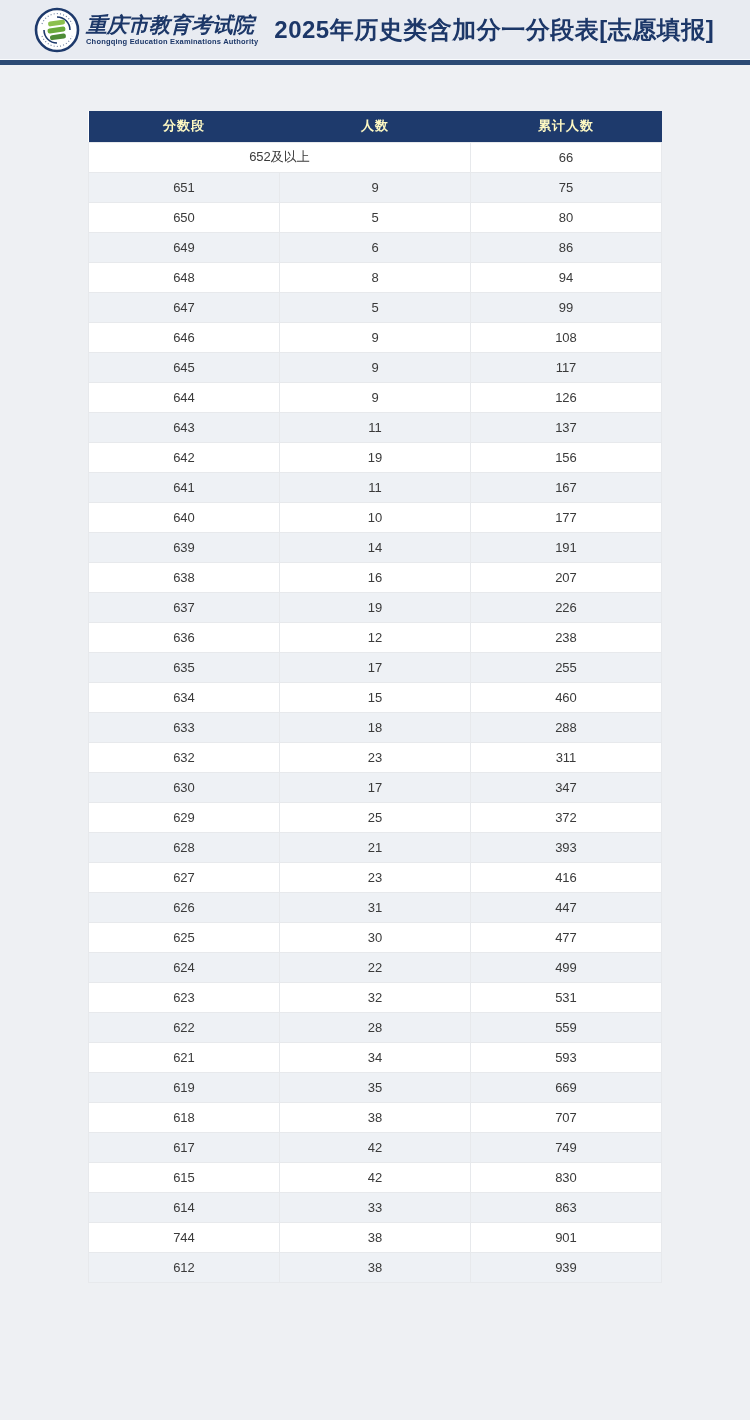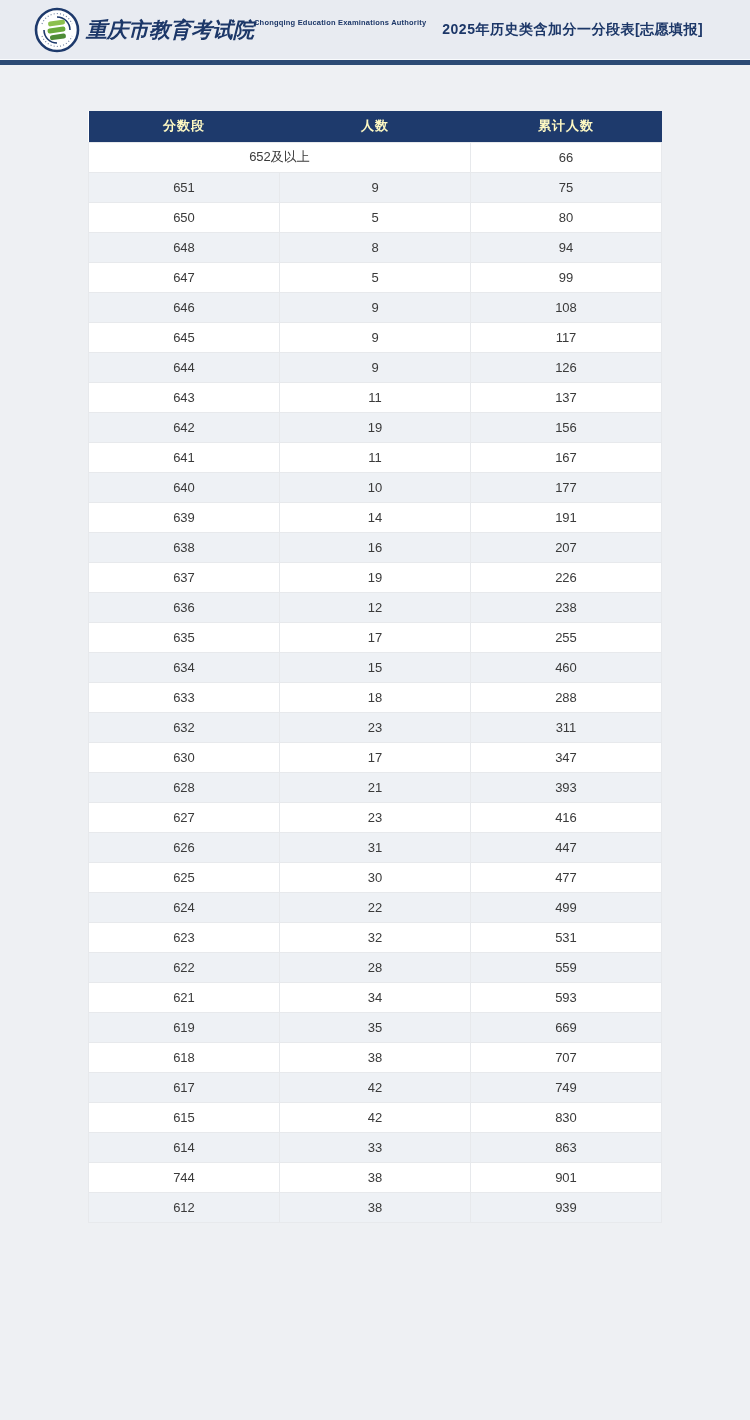--- a/index.html
+++ b/index.html
@@ -31,21 +31,21 @@
   }
   .logo-wrap{
     display:flex;
     align-items:center;
     cursor:pointer;
   }
   .logo-svg{display:block;}
   .logo-text{
     margin-left:6px;
     display:flex;
-    flex-direction:row;
+    flex-direction:column;
     justify-content:center;
   }
   .org-zh{
     font-family:"DejaVu Serif","Liberation Serif",serif;
     font-style:italic;
     font-weight:bold;
     font-size:21px;
     line-height:24px;
     color:var(--title-color);
     letter-spacing:0px;
@@ -54,21 +54,21 @@
   .org-en{
     font-size:7.5px;
     line-height:10px;
     font-weight:bold;
     color:var(--title-color);
     letter-spacing:.2px;
     white-space:nowrap;
   }
   .page-title{
     margin-left:16px;
-    font-size:14px;
+    font-size:24px;
     font-weight:bold;
     color:var(--title-color);
     letter-spacing:.5px;
     white-space:nowrap;
   }
   .header-rule{
     height:5px;
     background:var(--accent-navy);
   }
   
@@ -147,20 +147,25 @@
           <td>651</td>
           <td>9</td>
           <td>75</td>
         </tr>
         <tr>
           <td>650</td>
           <td>5</td>
           <td>80</td>
         </tr>
         <tr>
+          <td>649</td>
+          <td>6</td>
+          <td>86</td>
+        </tr>
+        <tr>
           <td>648</td>
           <td>8</td>
           <td>94</td>
         </tr>
         <tr>
           <td>647</td>
           <td>5</td>
           <td>99</td>
         </tr>
         <tr>
@@ -235,20 +240,25 @@
         </tr>
         <tr>
           <td>632</td>
           <td>23</td>
           <td>311</td>
         </tr>
         <tr>
           <td>630</td>
           <td>17</td>
           <td>347</td>
+        </tr>
+        <tr>
+          <td>629</td>
+          <td>25</td>
+          <td>372</td>
         </tr>
         <tr>
           <td>628</td>
           <td>21</td>
           <td>393</td>
         </tr>
         <tr>
           <td>627</td>
           <td>23</td>
           <td>416</td>

